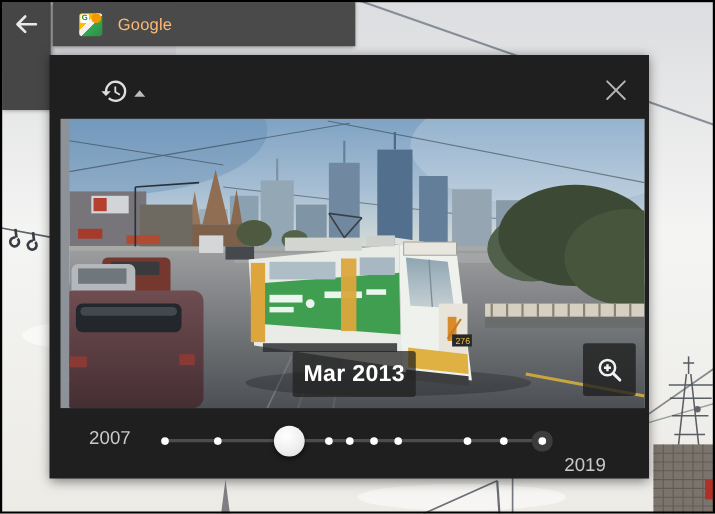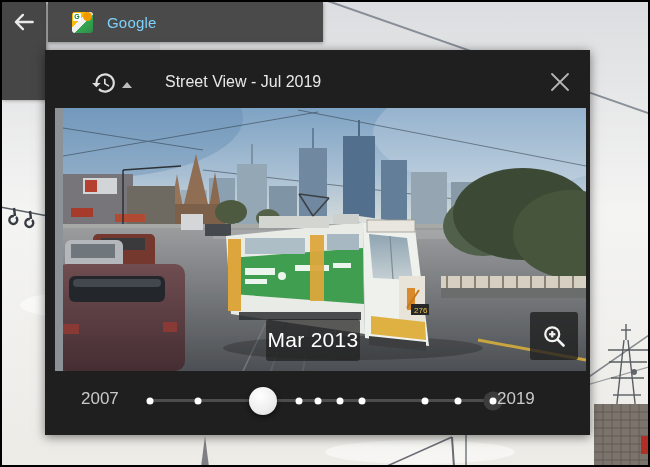--- a/index.html
+++ b/index.html
@@ -14,52 +14,52 @@
   
   .back-block{position:absolute;left:2px;top:2px;width:44px;height:98px;
               background:#464646;z-index:10;box-shadow:1px 0 4px rgba(0,0,0,.45);
               display:flex;justify-content:center;align-items:flex-start;padding-top:7px;box-sizing:border-box;cursor:pointer;}
 
   
   .app-bar{position:absolute;left:48px;top:2px;width:275px;height:40px;
            background:var(--toolbar-bg,#4a4a4a);z-index:10;display:flex;align-items:center;
            padding-left:24px;gap:14px;box-sizing:border-box;cursor:pointer;
            box-shadow:0 1px 4px rgba(0,0,0,.4);}
-  .app-bar .label{color:#7dd3fc;font-size:15px;letter-spacing:.2px;}
+  .app-bar .label{color:#fdba74;font-size:15px;letter-spacing:.2px;}
   .sv-icon{width:21px;height:21px;border-radius:3px;position:relative;overflow:hidden;
            background:linear-gradient(135deg,#fbbc04 0%,#fbbc04 38%,#f1f1ef 38%,#f1f1ef 55%,#34a853 55%,#2e8b46 100%);}
   .sv-icon .head{position:absolute;right:1px;top:0px;width:9px;height:9px;border-radius:50%;background:#f29900;}
   .sv-icon .g{position:absolute;left:1px;top:1px;width:8px;height:8px;background:#fff;border-radius:1px;
               color:#188038;font-size:7px;line-height:8px;text-align:center;font-weight:bold;}
 
   
   .panel{position:absolute;left:45px;top:50px;width:545px;height:385px;
          background:var(--panel-bg,#1f1f1f);z-index:20;box-shadow:0 2px 10px rgba(0,0,0,.5);}
   .history-btn{position:absolute;left:46px;top:16px;width:58px;height:34px;display:flex;
                align-items:center;gap:5px;cursor:pointer;background:none;border:none;padding:0;}
   .tri-up{width:0;height:0;border-left:5px solid transparent;border-right:5px solid transparent;
           border-bottom:6px solid #bdbdbd;margin-top:4px;}
   .panel-title{position:absolute;left:120px;top:23px;font-size:16px;color:var(--title-text,#e8e8e8);}
   .close-btn{position:absolute;left:501px;top:18px;width:28px;height:28px;cursor:pointer;
              background:none;border:none;padding:0;display:flex;align-items:center;justify-content:center;}
 
   
   .preview{position:absolute;left:10px;top:58px;width:523px;height:263px;overflow:hidden;
            background:#8d9298;cursor:pointer;padding-left:8px;}
-  .date-chip{position:absolute;left:211px;top:211px;width:94px;height:42px;border-radius:3px;
+  .date-chip{position:absolute;left:211px;top:211px;width:112px;height:42px;border-radius:3px;
              background:var(--chip-bg,rgba(32,32,32,.72));color:#fff;font-size:21px;
-             display:flex;align-items:center;justify-content:center;letter-spacing:.3px;}
+             display:flex;align-items:center;justify-content:center;letter-spacing:.3px;font-weight:bold;}
   .zoom-btn{position:absolute;left:475px;top:204px;width:48px;height:48px;border-radius:3px;
             background:rgba(30,30,30,.78);border:none;cursor:pointer;
             display:flex;align-items:center;justify-content:center;padding:0;}
 
   
   .year{position:absolute;width:64px;top:339px;font-size:17px;
         color:var(--year-text,#c9c9c9);}
-  .year.start{left:36px;} .year.end{left:452px;}
+  .year.start{left:36px;} .year.end{left:468px;margin-top:24px;}
   .tl-track{position:absolute;left:105px;top:349px;width:343px;height:3px;border-radius:2px;
             background:var(--track,#4d4d4d);cursor:pointer;}
   .tl-dot{position:absolute;top:50%;width:7px;height:7px;border-radius:50%;
           background:var(--dot,#fff);transform:translate(-50%,-50%);cursor:pointer;}
   .tl-dot.current{box-shadow:0 0 0 6px var(--current-ring,#3c3c3c);}
   .tl-handle{position:absolute;top:50%;width:28px;height:28px;border-radius:50%;cursor:grab;
              background:radial-gradient(circle at 40% 32%,#ffffff 0%,#efefef 55%,#d8d8d8 100%);
              box-shadow:0 2px 5px rgba(0,0,0,.6);transform:translate(-50%,-50%);z-index:2;}
 </style>
 </head>
@@ -143,21 +143,20 @@
 
   <div class="panel">
 
     <button class="history-btn">
       <svg width="26" height="26" viewBox="0 0 24 24">
         <path fill="#dedede" d="M13 3a9 9 0 0 0-9 9H1l3.89 3.89.07.14L9 12H6a7 7 0 1 1 2.05 4.95l-1.41 1.41A9 9 0 1 0 13 3zm-1 5v5l4.28 2.54.72-1.21-3.5-2.08V8H12z"></path>
       </svg>
       <span class="tri-up"></span>
     </button>
 
-    <div class="panel-title">Street View - Jul 2019</div>
 
     <button class="close-btn">
       <svg width="24" height="24" viewBox="0 0 24 24">
         <path d="M4 4 L20 20 M20 4 L4 20" stroke="#b5b5b5" stroke-width="1.8" stroke-linecap="round"></path>
       </svg>
     </button>
 
     <div class="preview">
       <svg width="523" height="263" viewBox="0 0 523 263">
         <defs>

